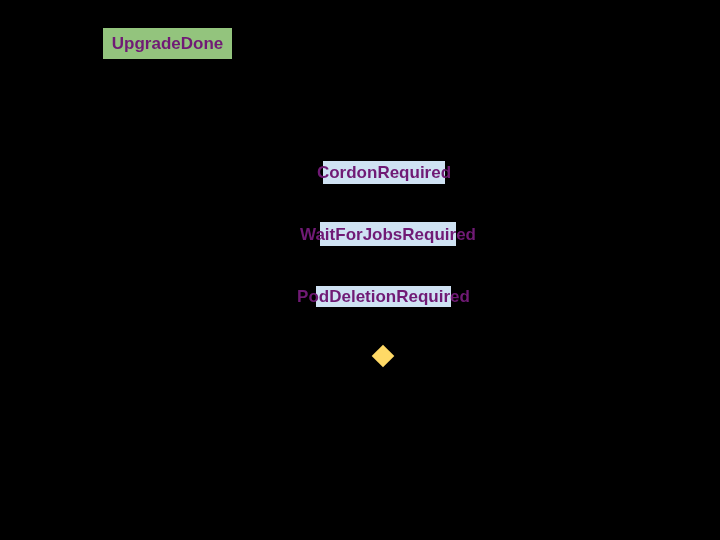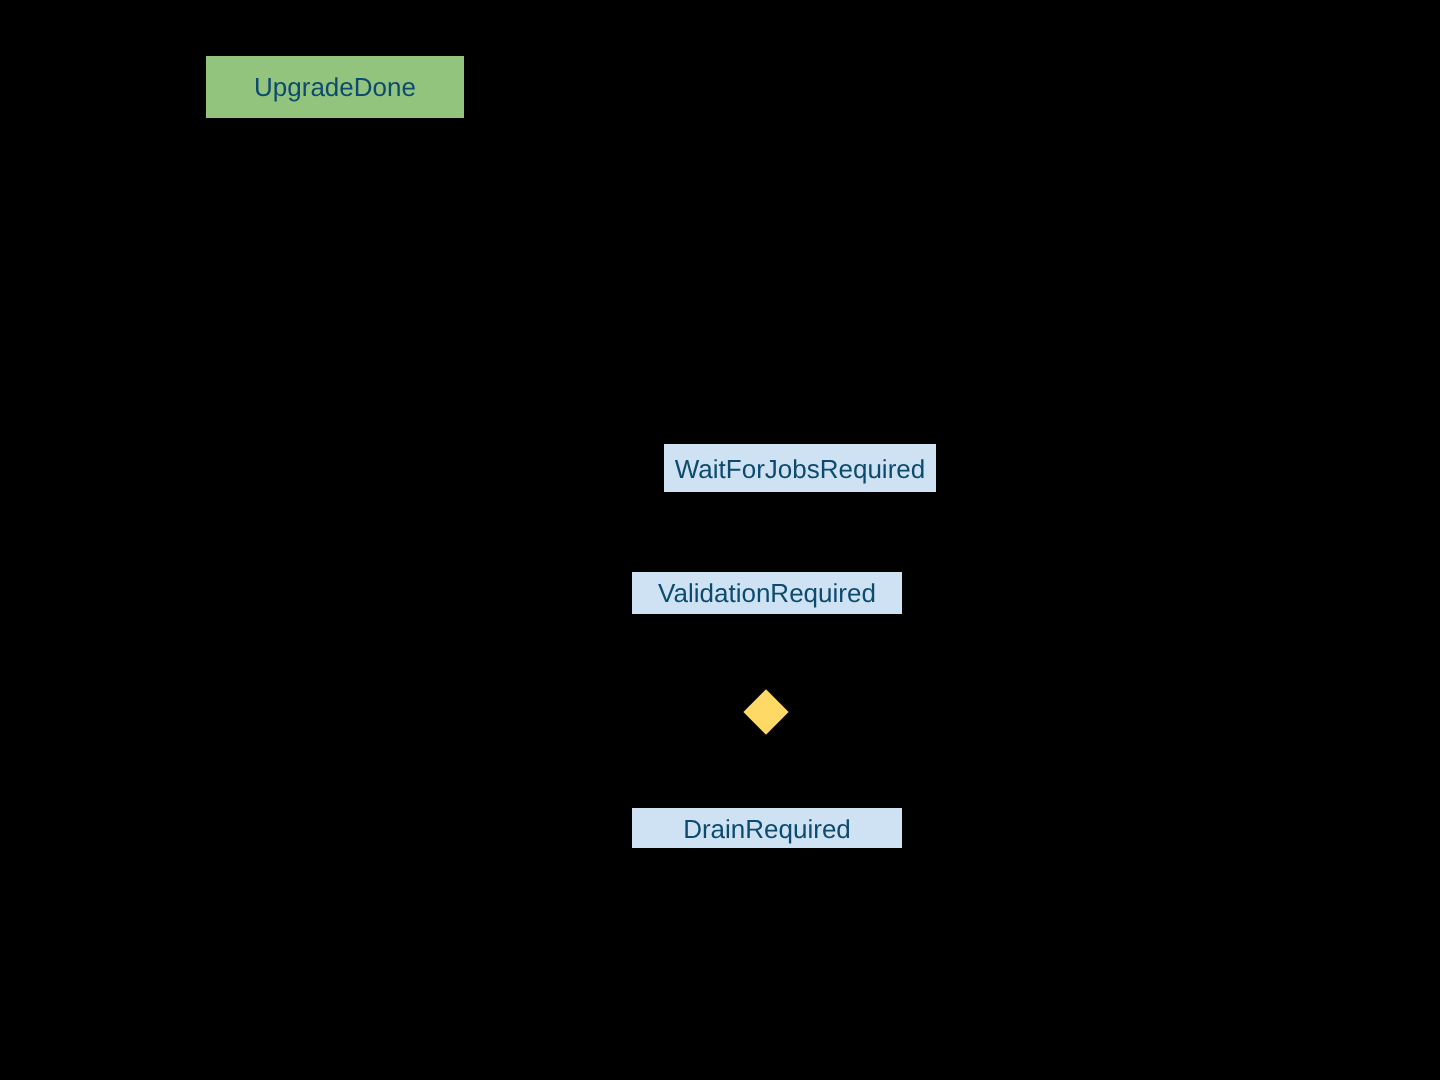--- a/index.html
+++ b/index.html
@@ -14,36 +14,37 @@
     background: #000000;
     overflow: hidden;
     font-family: "Liberation Sans", sans-serif;
   }
   .node {
     position: absolute;
     display: flex;
     align-items: center;
     justify-content: center;
     box-sizing: border-box;
-    font-size: 13px;
+    font-size: 17px;
     line-height: 1;
-    color: #0c4a6e;
+    color: #701a75;
     white-space: nowrap;
     border: 1px solid #000000;
+    font-weight: bold;
   }
   .diamond {
     position: absolute;
     transform: rotate(45deg);
   }
 </style>
 </head>
 <body>
 
 <div class="stage" style="background: rgb(0, 0, 0);">
 
   <div class="node" style="left: 102px; top: 27px; width: 131px; height: 33px; background: rgb(147, 196, 125);">UpgradeDone</div>
-  <div class="node" style="left: 331px; top: 221px; width: 138px; height: 26px; background: rgb(207, 226, 243);">WaitForJobsRequired</div>
-  <div class="node" style="left: 315px; top: 285px; width: 137px; height: 23px; background: rgb(207, 226, 243);">ValidationRequired</div>
-  <div class="node" style="left: 315px; top: 403px; width: 137px; height: 22px; background: rgb(207, 226, 243);">DrainRequired</div>
+  <div class="node" style="left: 322px; top: 160px; width: 124px; height: 25px; background: rgb(207, 226, 243);">CordonRequired</div>
+  <div class="node" style="left: 319px; top: 221px; width: 138px; height: 26px; background: rgb(207, 226, 243);">WaitForJobsRequired</div>
+  <div class="node" style="left: 315px; top: 285px; width: 137px; height: 23px; background: rgb(207, 226, 243);">PodDeletionRequired</div>
 
   <div class="diamond" style="width: 16px; height: 16px; left: 375px; top: 348px; background: rgb(255, 217, 102);"></div>
 
 </div>
 
 </body></html>

